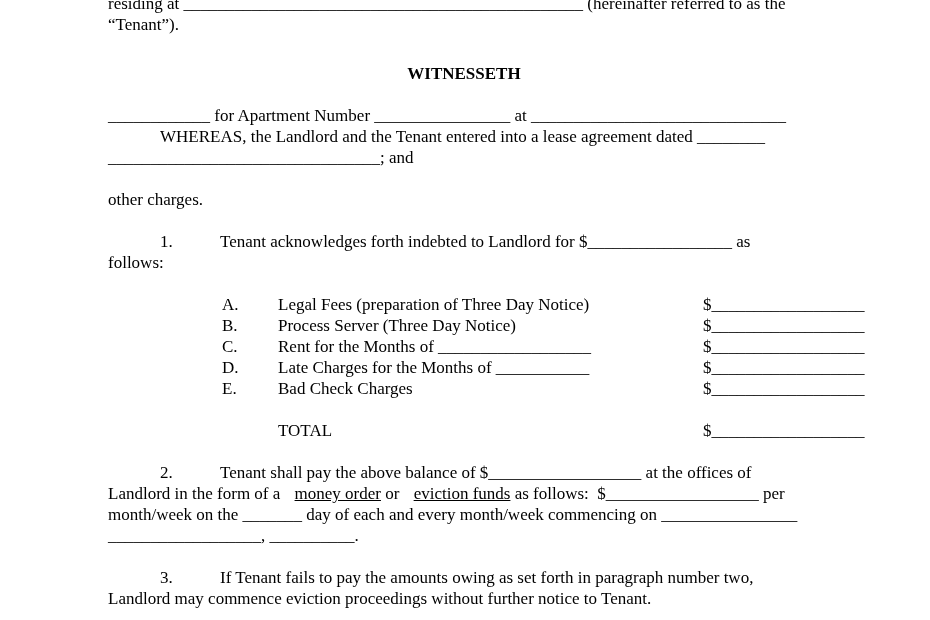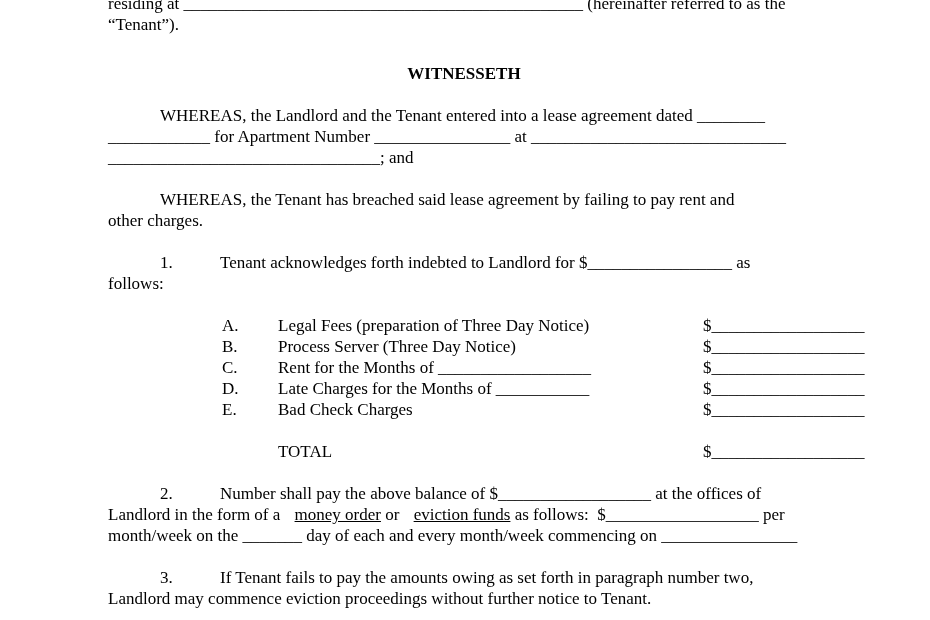--- a/index.html
+++ b/index.html
@@ -48,43 +48,43 @@
 </head>
 <body>
 
 <div class="doc" id="doc">
     <div class="block">
       <div class="line"><span>residing at _______________________________________________ (hereinafter referred to as the</span></div>
       <div class="line"><span>“Tenant”).</span></div>
     </div>
     <div class="block heading"><span>WITNESSETH</span></div>
     <div class="block">
+      <div class="line"><span>____________ for Apartment Number ________________ at ______________________________</span></div>
       <div class="line"><span class="indent"></span><span>WHEREAS, the Landlord and the Tenant entered into a lease agreement dated ________</span></div>
-      <div class="line"><span>____________ for Apartment Number ________________ at ______________________________</span></div>
       <div class="line"><span>________________________________; and</span></div>
     </div>
     <div class="block">
-      <div class="line"><span class="indent"></span><span>WHEREAS, the Tenant has breached said lease agreement by failing to pay rent and</span></div>
       <div class="line"><span>other charges.</span></div>
     </div>
     <div class="block">
       <div class="line"><span class="indent"></span><span class="number">1.</span><span>Tenant acknowledges forth indebted to Landlord for $_________________ as</span></div>
       <div class="line"><span>follows:</span></div>
     </div>
     <div class="block">
       <div class="row"><span class="letter">A.</span><span class="label">Legal Fees (preparation of Three Day Notice)</span><span class="amount">$__________________</span></div>
       <div class="row"><span class="letter">B.</span><span class="label">Process Server (Three Day Notice)</span><span class="amount">$__________________</span></div>
       <div class="row"><span class="letter">C.</span><span class="label">Rent for the Months of __________________</span><span class="amount">$__________________</span></div>
       <div class="row"><span class="letter">D.</span><span class="label">Late Charges for the Months of ___________</span><span class="amount">$__________________</span></div>
       <div class="row"><span class="letter">E.</span><span class="label">Bad Check Charges</span><span class="amount">$__________________</span></div>
       <div class="line"></div>
       <div class="row"><span class="label">TOTAL</span><span class="amount">$__________________</span></div>
     </div>
     <div class="block">
-      <div class="line"><span class="indent"></span><span class="number">2.</span><span>Number shall pay the above balance of $__________________ at the offices of</span></div>
+      <div class="line"><span class="indent"></span><span class="number">2.</span><span>Tenant shall pay the above balance of $__________________ at the offices of</span></div>
       <div class="line"><span>Landlord in the form of a </span><span class="u">money order</span><span> or </span><span class="u">eviction funds</span><span> as follows:  $__________________ per</span></div>
       <div class="line"><span>month/week on the _______ day of each and every month/week commencing on ________________</span></div>
+      <div class="line"><span>__________________, __________.</span></div>
     </div>
     <div class="block">
       <div class="line"><span class="indent"></span><span class="number">3.</span><span>If Tenant fails to pay the amounts owing as set forth in paragraph number two,</span></div>
       <div class="line"><span>Landlord may commence eviction proceedings without further notice to Tenant.</span></div>
     </div>
   </div>
 
 </body></html>

